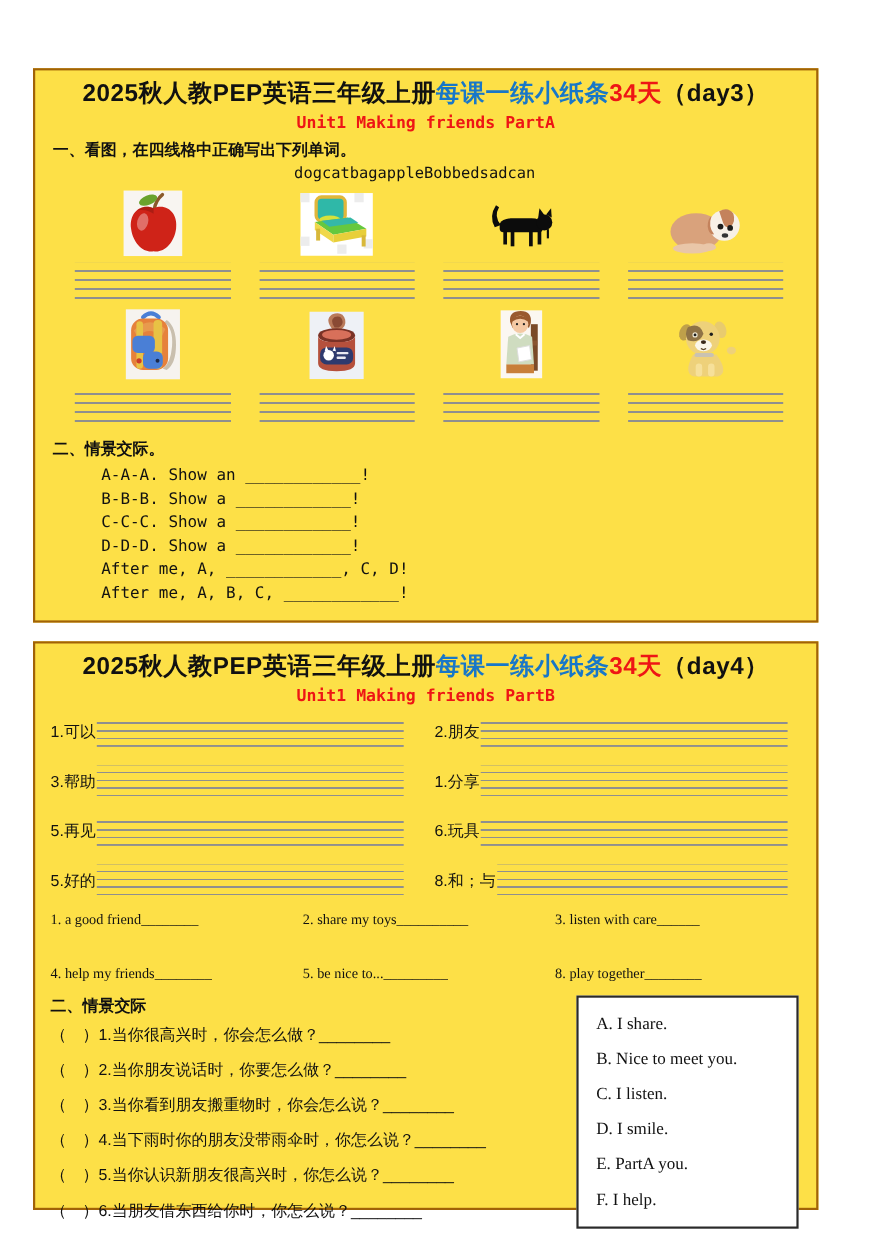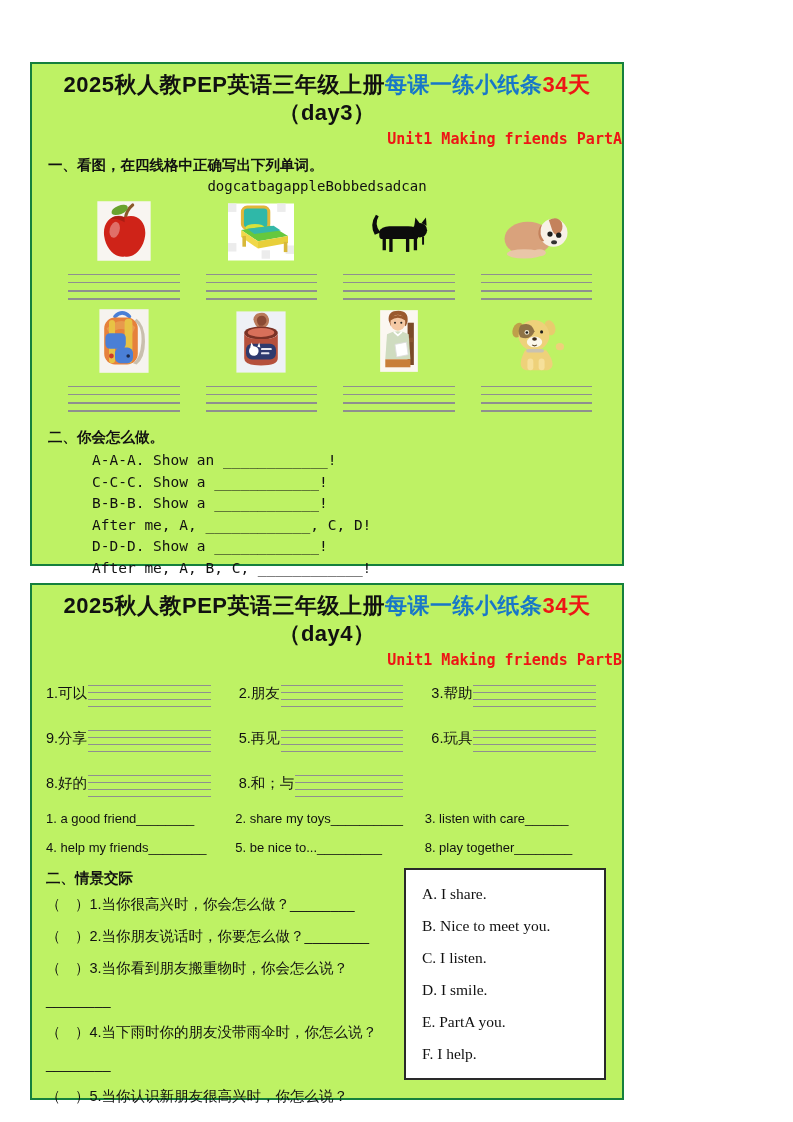--- a/index.html
+++ b/index.html
@@ -2,31 +2,31 @@
 <html><head>
 <meta charset="utf-8">
 <style>
   * { box-sizing: border-box; }
   html,body { margin:0; padding:0; }
   body {
     width:793px; height:1122px; background:#ffffff; position:relative;
     font-family:"Liberation Sans", sans-serif; color:#111;
   }
   .box {
-    position:absolute; left:30px; width:594px; background:#bef264;
-    border:2px solid #15803d;
+    position:absolute; left:30px; width:714px; background:#fde047;
+    border:2px solid #a16207;
   }
   #box-day3 { top:62px;  height:504px; }
   #box-day4 { top:583px; height:517px; }
 
   .title { text-align:center; font-weight:bold; font-size:22px; line-height:28px; margin-top:7px; letter-spacing:0.5px; }
   .t-blue { color:#1877c8; }
   .t-red  { color:#ee1515; }
   .subtitle {
-    text-align:right; color:#ee1515; font-weight:bold; font-size:15px; line-height:20px;
+    text-align:center; color:#ee1515; font-weight:bold; font-size:15px; line-height:20px;
     font-family:"DejaVu Sans Mono", monospace; margin-top:2px;
   }
   .sec-heading { font-weight:bold; font-size:14.5px; line-height:20px; margin:6px 18px 0 16px; }
 
   
   .word-bank {
     display:flex; justify-content:center; padding:2px 78px 0 58px;
     font-family:"DejaVu Sans Mono", monospace; font-size:14px; line-height:18px;
   }
   .img-grid { display:grid; grid-template-columns:repeat(4,1fr); column-gap:26px; padding:4px 30px 0 36px; }
@@ -34,30 +34,30 @@
   .pic { height:63px; display:flex; align-items:flex-end; justify-content:center; }
   .guide4 {
     height:33px; margin-top:5px;
     background:repeating-linear-gradient(to bottom, transparent 0 6.6px, #8f8f8f 6.6px 8.2px);
   }
   .poem-heading { margin-top:15px; }
   .poem { margin:3px 0 0 60px; font-family:"DejaVu Sans Mono", monospace; font-size:14.5px; }
   .poem-line { line-height:21.5px; white-space:pre; }
 
   
-  .cn-grid { display:grid; grid-template-columns:repeat(3,1fr); column-gap:28px; row-gap:17px; padding:9px 26px 0 14px; }
+  .cn-grid { display:grid; grid-template-columns:repeat(2,1fr); column-gap:28px; row-gap:17px; padding:9px 26px 0 14px; }
   .cn-item { display:flex; align-items:center; font-size:14.5px; }
   .cn-item .lbl { white-space:nowrap; }
   .guide4s {
     flex:1; height:28px; margin-left:1px;
     background:repeating-linear-gradient(to bottom, transparent 0 5.7px, #8f8f8f 5.7px 7px);
   }
   .en-grid {
-    display:grid; grid-template-columns:repeat(3,1fr); row-gap:12px; padding:13px 8px 0 14px;
-    font-family:Liberation Sans, sans-serif; font-size:13px; line-height:17px;
+    display:grid; grid-template-columns:repeat(3,1fr); row-gap:32px; padding:13px 8px 0 14px;
+    font-family:Liberation Serif, serif; font-size:13px; line-height:17px;
   }
   .sec2-wrap { display:flex; padding:6px 12px 0 14px; }
   .q-col { flex:1; }
   .q-line { font-size:14.5px; line-height:32px; }
   .opt-box {
     width:202px; border:2px solid #2a2a2a; margin:6px 4px 0 6px;
     padding:8px 6px 8px 16px; align-self:flex-start; background:#fff;
   }
   .opt-line { font-family:"Liberation Serif", serif; font-size:15.5px; line-height:32px; }
 </style>
@@ -231,27 +231,27 @@
           <ellipse cx="50" cy="44" rx="13" ry="9" fill="#fbf7ea"></ellipse>
           <ellipse cx="50" cy="39" rx="4" ry="3" fill="#3a2a1a"></ellipse>
           <path d="M46 49 Q50 52 54 49" stroke="#5a4528" stroke-width="2" fill="none"></path>
           <rect x="36" y="56" width="30" height="6" rx="3" fill="#c9c2b2"></rect>
         </svg>
       </div>
       <div class="guide4"></div>
     </div>
   </div>
 
-  <div class="sec-heading poem-heading">二、你会怎么做。</div>
+  <div class="sec-heading poem-heading">二、情景交际。</div>
   <div class="poem">
     <div class="poem-line">A-A-A. Show an ____________!</div>
+    <div class="poem-line">B-B-B. Show a ____________!</div>
     <div class="poem-line">C-C-C. Show a ____________!</div>
-    <div class="poem-line">B-B-B. Show a ____________!</div>
+    <div class="poem-line">D-D-D. Show a ____________!</div>
     <div class="poem-line">After me, A, ____________, C, D!</div>
-    <div class="poem-line">D-D-D. Show a ____________!</div>
     <div class="poem-line">After me, A, B, C, ____________!</div>
   </div>
 </div>
 
 <div class="box" id="box-day4">
 
   <div class="title">
     <span>2025秋人教PEP英语三年级上册</span><span class="t-blue">每课一练小纸条</span><span class="t-red">34天</span><span>（day4）</span>
   </div>
   <div class="subtitle">Unit1 Making friends PartB</div>
@@ -264,33 +264,33 @@
     </div>
     <div class="cn-item">
       <span class="lbl">2.朋友</span>
       <div class="guide4s"></div>
     </div>
     <div class="cn-item">
       <span class="lbl">3.帮助</span>
       <div class="guide4s"></div>
     </div>
     <div class="cn-item">
-      <span class="lbl">9.分享</span>
+      <span class="lbl">1.分享</span>
       <div class="guide4s"></div>
     </div>
     <div class="cn-item">
       <span class="lbl">5.再见</span>
       <div class="guide4s"></div>
     </div>
     <div class="cn-item">
       <span class="lbl">6.玩具</span>
       <div class="guide4s"></div>
     </div>
     <div class="cn-item">
-      <span class="lbl">8.好的</span>
+      <span class="lbl">5.好的</span>
       <div class="guide4s"></div>
     </div>
     <div class="cn-item">
       <span class="lbl">8.和；与</span>
       <div class="guide4s"></div>
     </div>
   </div>
 
   <div class="en-grid">
     <div>1. a good friend________</div>

